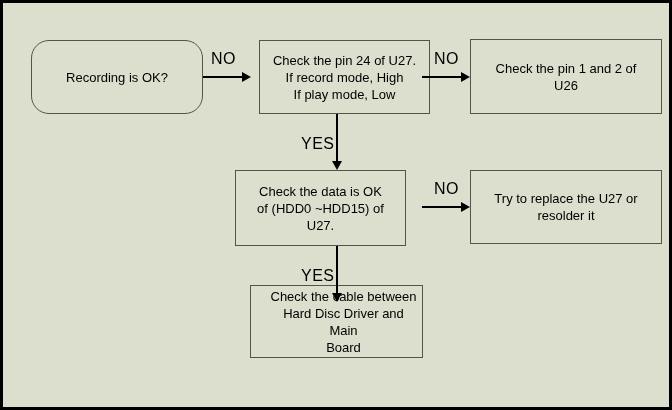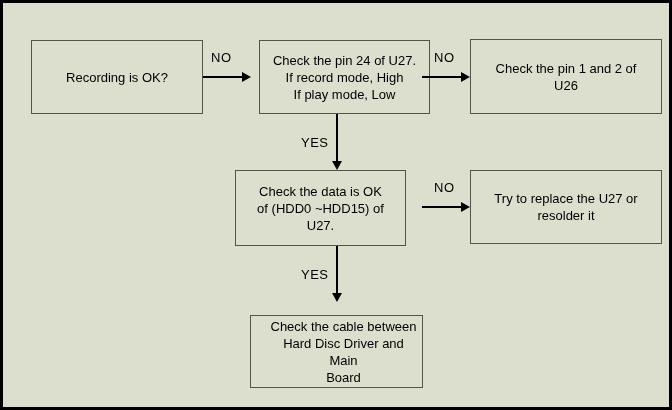--- a/index.html
+++ b/index.html
@@ -25,26 +25,26 @@
     display: flex;
     align-items: center;
     justify-content: center;
     text-align: center;
     font-size: 13px;
     line-height: 17px;
     color: #000000;
     white-space: pre-line;
     padding: 2px 4px;
   }
-  #node-recording   { left: 28px;  top: 37px;  width: 172px; height: 74px; }
+  #node-recording   { left: 28px;  top: 37px;  width: 172px; height: 74px; border-radius: 18px; }
   #node-pin24       { left: 256px; top: 37px;  width: 171px; height: 74px; }
   #node-pin12       { left: 467px; top: 36px;  width: 192px; height: 75px; }
   #node-data-hdd    { left: 232px; top: 167px; width: 171px; height: 76px; }
   #node-replace     { left: 467px; top: 167px; width: 192px; height: 74px; }
-  #node-cable       { left: 247px; top: 312px; width: 173px; height: 73px; padding-left: 18px; }
+  #node-cable       { left: 247px; top: 282px; width: 173px; height: 73px; padding-left: 18px; }
 
   .arrow { position: absolute; }
   .arrow-h { height: 10px; }
   .arrow-h .shaft {
     position: absolute;
     left: 0; right: 8px; top: 4px;
     height: 2px;
     background: #000000;
   }
   .arrow-h .head {
@@ -71,21 +71,21 @@
     border-top: 9px solid #000000;
   }
   #arrow-no-1  { left: 200px; top: 69px;  width: 48px; }
   #arrow-no-2  { left: 419px; top: 69px;  width: 48px; }
   #arrow-yes-1 { left: 329px; top: 111px; height: 56px; }
   #arrow-no-3  { left: 419px; top: 199px; width: 48px; }
   #arrow-yes-2 { left: 329px; top: 243px; height: 56px; }
 
   .edge-label {
     position: absolute;
-    font-size: 13px;
+    font-size: 16px;
     color: #000000;
     letter-spacing: 0.5px;
   }
   #label-no-1  { left: 208px; top: 47px;  }
   #label-no-2  { left: 431px; top: 47px;  }
   #label-yes-1 { left: 298px; top: 132px; }
   #label-no-3  { left: 431px; top: 177px; }
   #label-yes-2 { left: 298px; top: 264px; }
 </style>
 </head>

